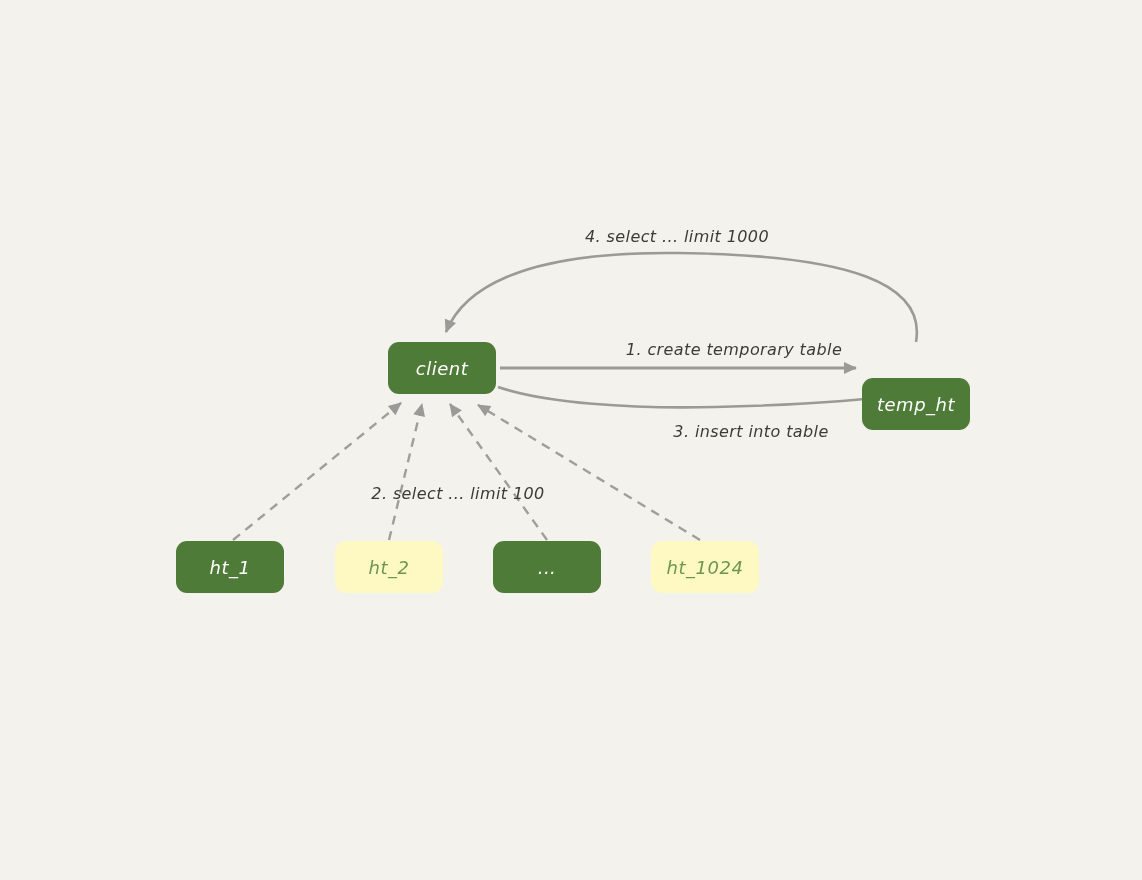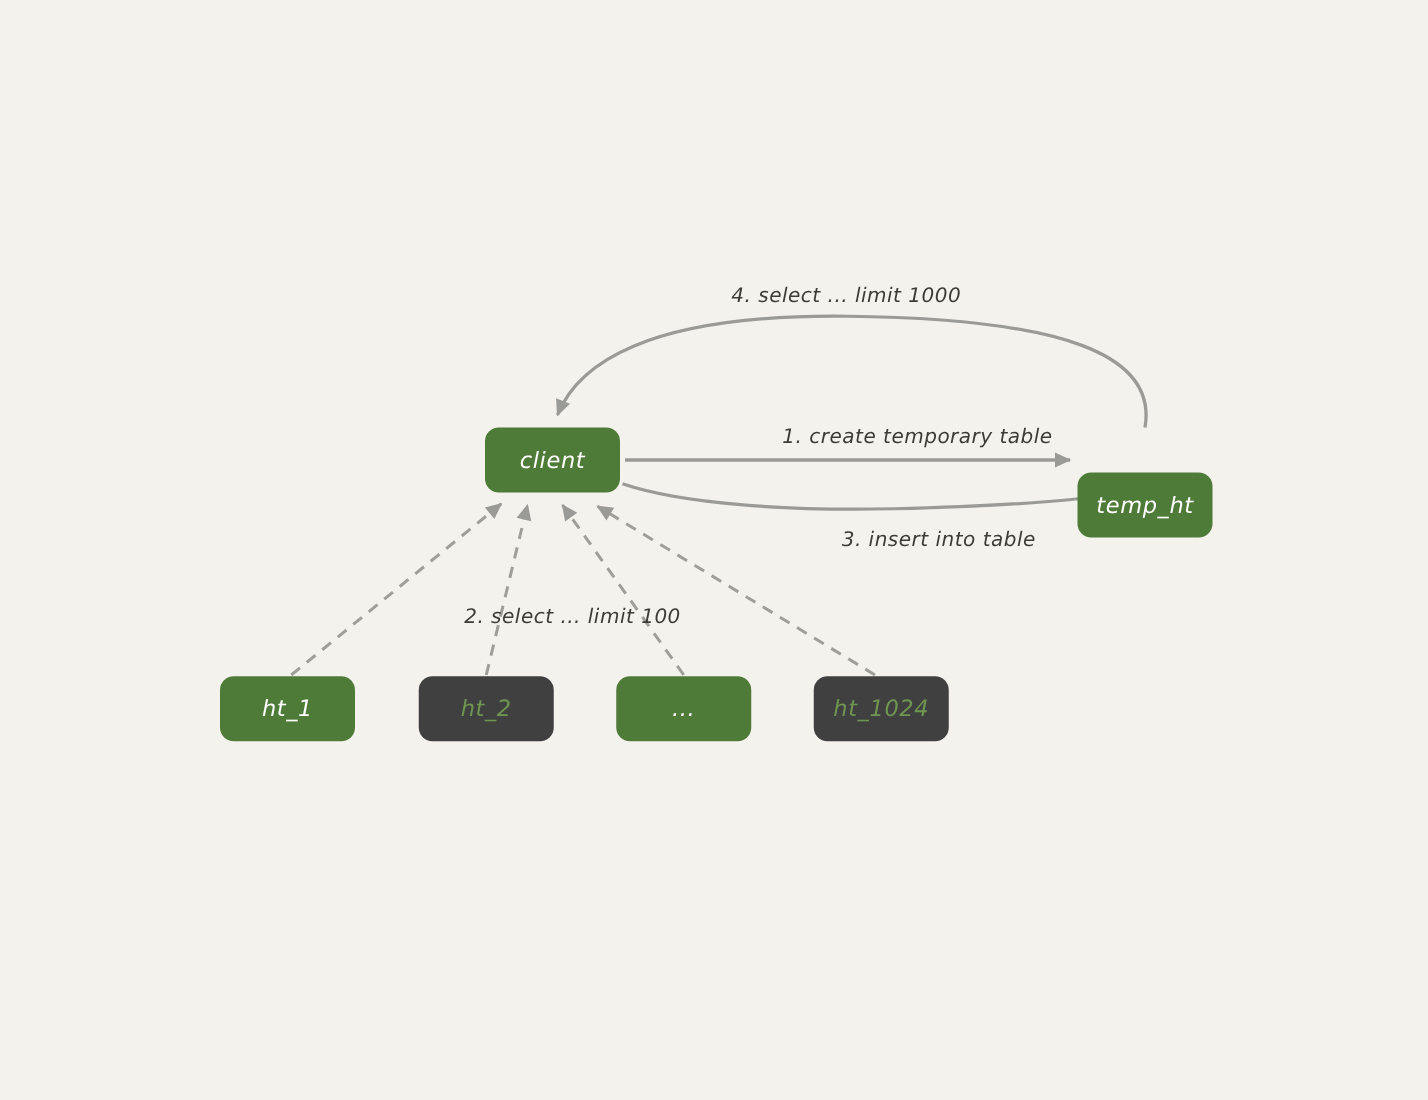--- a/index.html
+++ b/index.html
@@ -33,21 +33,21 @@
     justify-content: center;
     font-size: 18px;
     font-style: italic;
     letter-spacing: 0.5px;
   }
   .node.dark {
     background: #4f7b38;
     color: #ffffff;
   }
   .node.light {
-    background: #404040;
+    background: #fef9c3;
     color: #6e9650;
   }
   .edge-label {
     position: absolute;
     transform: translate(-50%, -50%);
     white-space: nowrap;
     font-size: 16px;
     font-style: italic;
     color: #3c3c37;
     letter-spacing: 0.4px;

